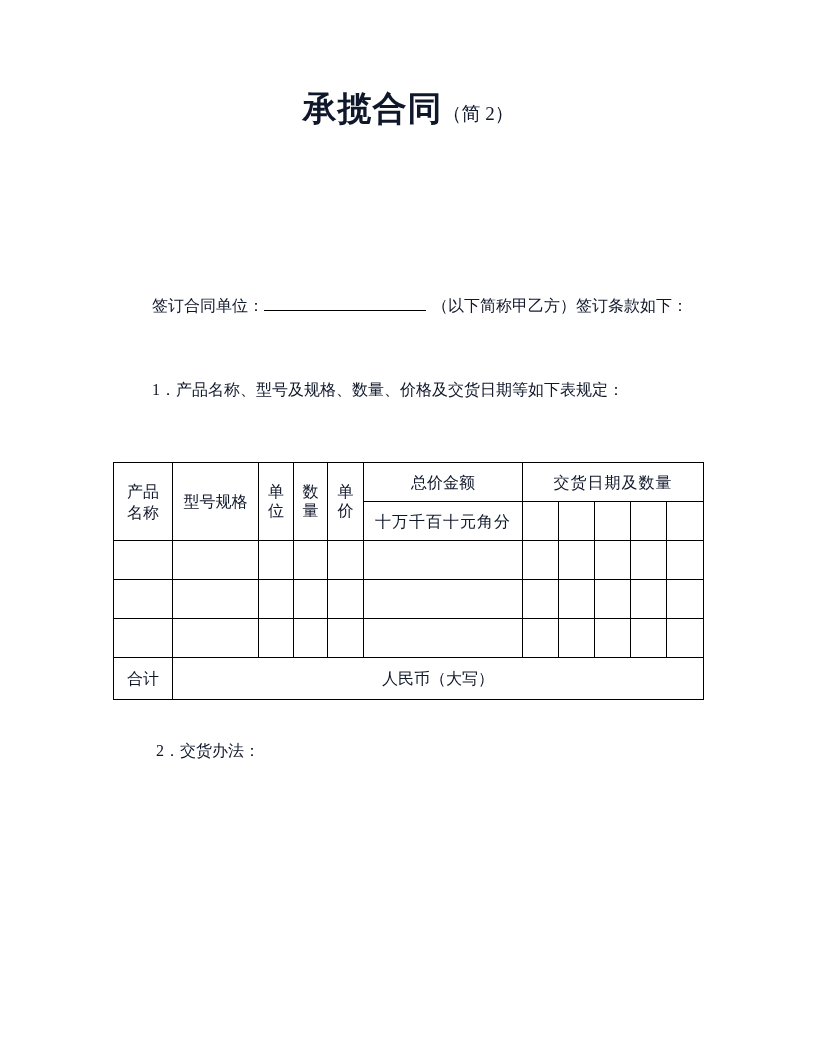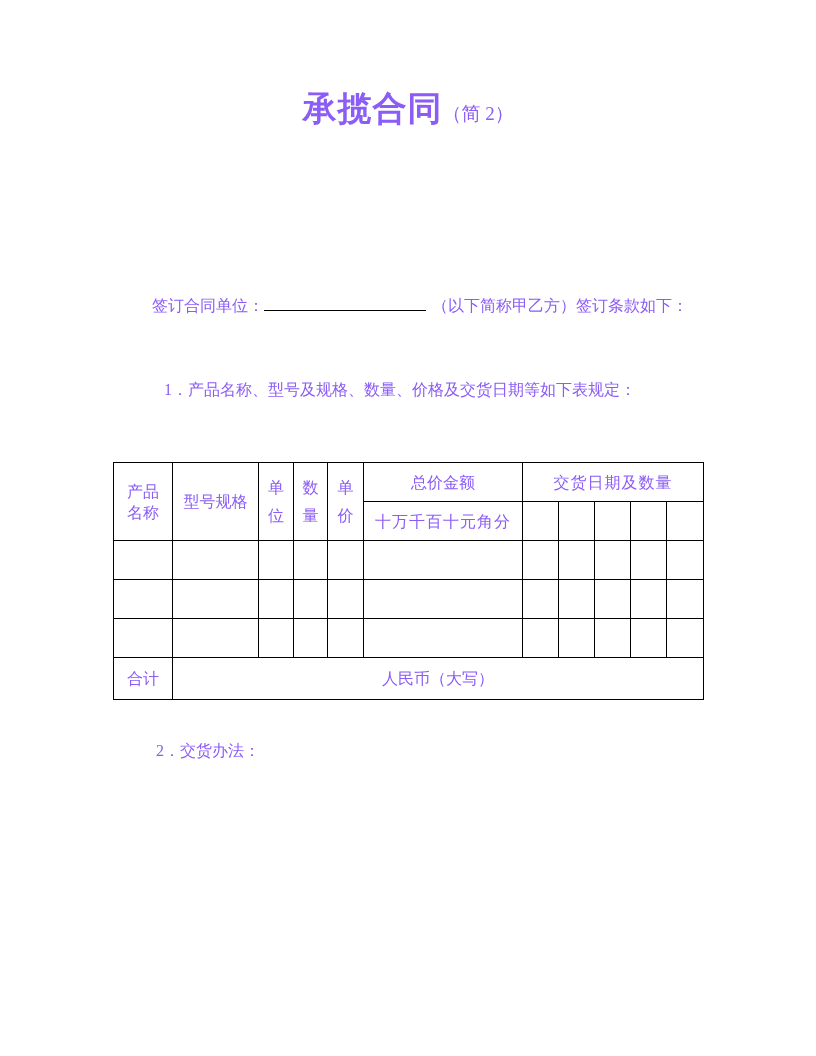--- a/index.html
+++ b/index.html
@@ -1,21 +1,21 @@
 <!DOCTYPE html>
 <html><head>
 <meta charset="utf-8">
 <style>
   html,body { margin:0; padding:0; background:#ffffff; }
   .page {
     position: relative;
     width: 816px;
     height: 1056px;
     background: #ffffff;
-    color: #8b5cf6;
+    color: #0f172a;
     font-family: "Liberation Serif", "DejaVu Serif", serif;
     overflow: hidden;
   }
   .doc-title {
     position: absolute;
     top: 86px;
     left: 0;
     width: 100%;
     text-align: center;
     white-space: nowrap;
@@ -29,21 +29,21 @@
     font-size: 19px;
     font-weight: normal;
   }
   .para {
     position: absolute;
     font-size: 16px;
     line-height: 20px;
     white-space: nowrap;
   }
   .p-intro   { left: 152px; top: 295px; font-family: Liberation Serif, serif; }
-  .p-clause1 { left: 152px; top: 380px; margin-left: 12px; }
+  .p-clause1 { left: 152px; top: 380px; }
   .p-clause2 { left: 156px; top: 741px; }
   .p-c2-1    { left: 153px; top: 830px; }
   .p-c2-2    { left: 153px; top: 908px; }
   .blank {
     display: inline-block;
     border-bottom: 1px solid #000;
     height: 15px;
     vertical-align: baseline;
   }
   .blank-intro { width: 162px; margin-right: 6px; }
@@ -62,21 +62,21 @@
   table.contract td {
     border: 1px solid #000;
     padding: 0;
     text-align: center;
     vertical-align: middle;
     font-size: 16px;
     line-height: 21px;
     overflow: hidden;
   }
   .wrap2 { display: inline-block; width: 2.3em; word-break: break-all; line-height: 21px; }
-  .wrap1 { display: inline-block; width: 1.2em; word-break: break-all; line-height: 28px; }
+  .wrap1 { display: inline-block; width: 1.2em; word-break: break-all; line-height: 19px; }
   .spaced { letter-spacing: 1px; }
   tr.hrow  td { height: 38px; }
   tr.body  td { height: 38px; }
   tr.foot  td { height: 41px; }
 </style>
 </head>
 <body>
 
 <div class="page">
 

